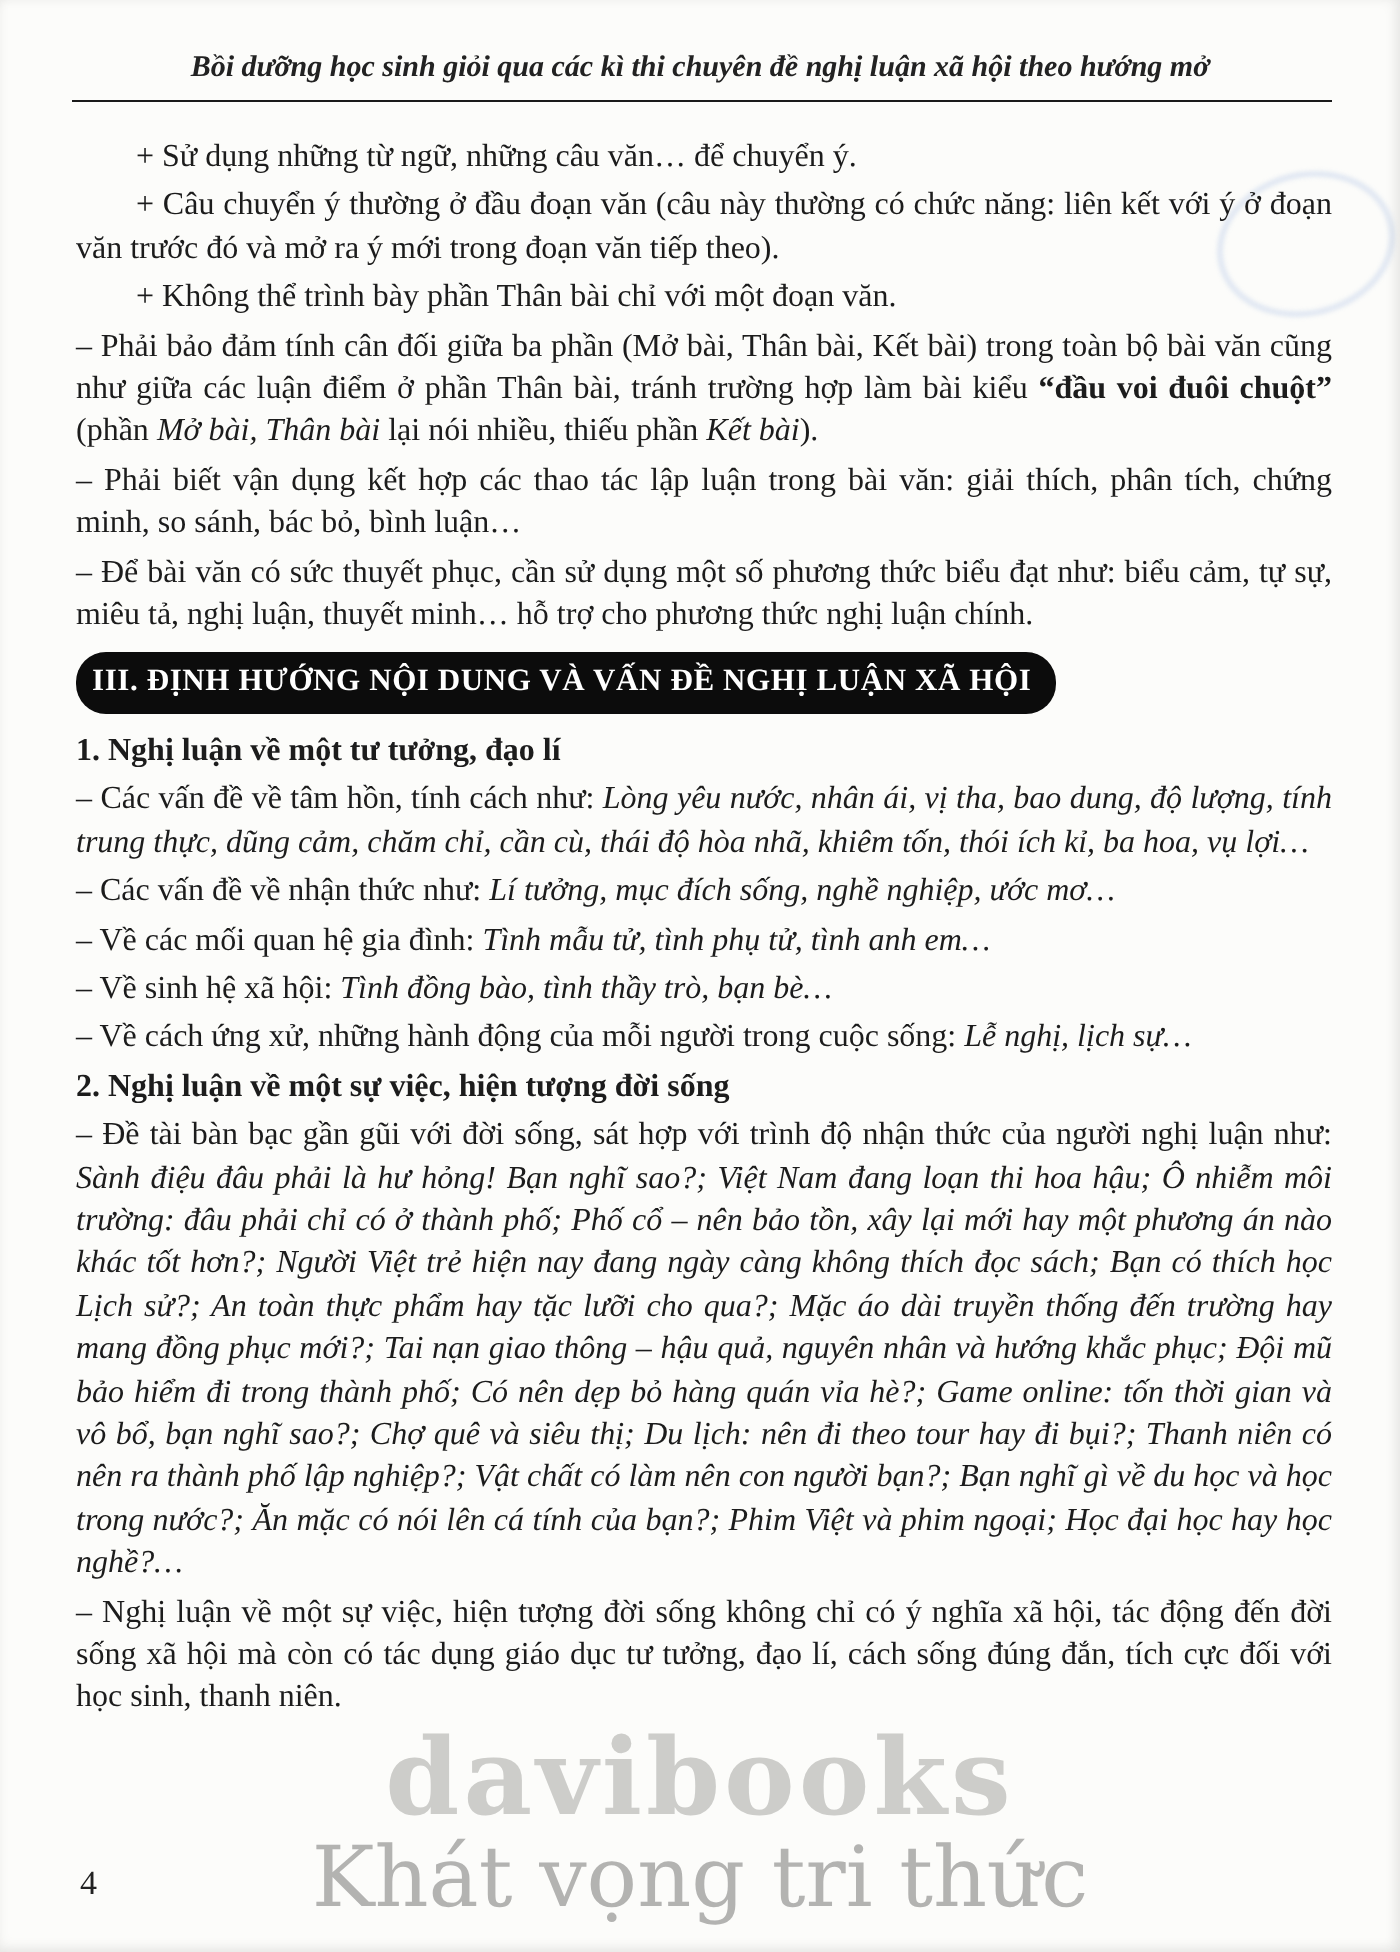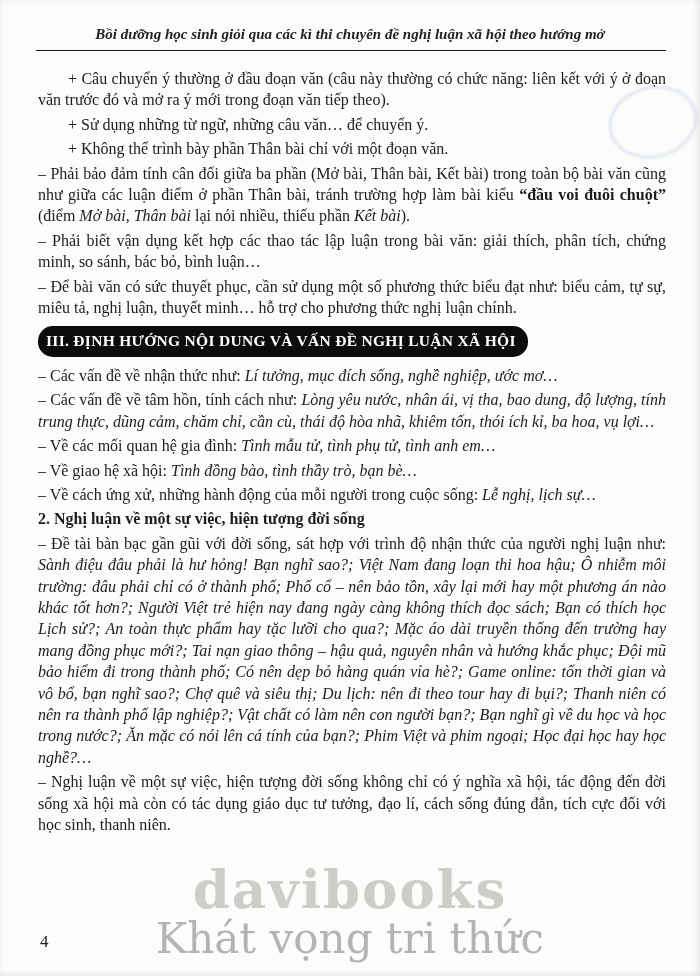--- a/index.html
+++ b/index.html
@@ -87,31 +87,32 @@
   <div class="header-rule"></div>
 
   <div class="stamp"></div>
 
   <div class="watermark">
     <div class="wm-brand">davibooks</div>
     <div class="wm-tagline">Khát vọng tri thức</div>
   </div>
 
   <div class="page-body">
+      <p class="para indent"><span>+ Sử dụng những từ ngữ, những câu văn… để chuyển ý.</span></p>
       <p class="para indent"><span>+ Câu chuyển ý thường ở đầu đoạn văn (câu này thường có chức năng: liên kết với ý ở đoạn văn trước đó và mở ra ý mới trong đoạn văn tiếp theo).</span></p>
-      <p class="para indent"><span>+ Sử dụng những từ ngữ, những câu văn… để chuyển ý.</span></p>
       <p class="para indent"><span>+ Không thể trình bày phần Thân bài chỉ với một đoạn văn.</span></p>
-      <p class="para"><span>– Phải bảo đảm tính cân đối giữa ba phần (Mở bài, Thân bài, Kết bài) trong toàn bộ bài văn cũng như giữa các luận điểm ở phần Thân bài, tránh trường hợp làm bài kiểu </span><span class="b">“đầu voi đuôi chuột”</span><span> (điểm </span><span class="it">Mở bài, Thân bài</span><span> lại nói nhiều, thiếu phần </span><span class="it">Kết bài</span><span>).</span></p>
+      <p class="para"><span>– Phải bảo đảm tính cân đối giữa ba phần (Mở bài, Thân bài, Kết bài) trong toàn bộ bài văn cũng như giữa các luận điểm ở phần Thân bài, tránh trường hợp làm bài kiểu </span><span class="b">“đầu voi đuôi chuột”</span><span> (phần </span><span class="it">Mở bài, Thân bài</span><span> lại nói nhiều, thiếu phần </span><span class="it">Kết bài</span><span>).</span></p>
       <p class="para"><span>– Phải biết vận dụng kết hợp các thao tác lập luận trong bài văn: giải thích, phân tích, chứng minh, so sánh, bác bỏ, bình luận…</span></p>
       <p class="para"><span>– Để bài văn có sức thuyết phục, cần sử dụng một số phương thức biểu đạt như: biểu cảm, tự sự, miêu tả, nghị luận, thuyết minh… hỗ trợ cho phương thức nghị luận chính.</span></p>
       <div class="banner">III. ĐỊNH HƯỚNG NỘI DUNG VÀ VẤN ĐỀ NGHỊ LUẬN XÃ HỘI</div>
+      <p class="para heading">1. Nghị luận về một tư tưởng, đạo lí</p>
+      <p class="para"><span>– Các vấn đề về tâm hồn, tính cách như: </span><span class="it">Lòng yêu nước, nhân ái, vị tha, bao dung, độ lượng, tính trung thực, dũng cảm, chăm chỉ, cần cù, thái độ hòa nhã, khiêm tốn, thói ích kỉ, ba hoa, vụ lợi…</span></p>
       <p class="para"><span>– Các vấn đề về nhận thức như: </span><span class="it">Lí tưởng, mục đích sống, nghề nghiệp, ước mơ…</span></p>
-      <p class="para"><span>– Các vấn đề về tâm hồn, tính cách như: </span><span class="it">Lòng yêu nước, nhân ái, vị tha, bao dung, độ lượng, tính trung thực, dũng cảm, chăm chỉ, cần cù, thái độ hòa nhã, khiêm tốn, thói ích kỉ, ba hoa, vụ lợi…</span></p>
       <p class="para"><span>– Về các mối quan hệ gia đình: </span><span class="it">Tình mẫu tử, tình phụ tử, tình anh em…</span></p>
-      <p class="para"><span>– Về giao hệ xã hội: </span><span class="it">Tình đồng bào, tình thầy trò, bạn bè…</span></p>
+      <p class="para"><span>– Về sinh hệ xã hội: </span><span class="it">Tình đồng bào, tình thầy trò, bạn bè…</span></p>
       <p class="para"><span>– Về cách ứng xử, những hành động của mỗi người trong cuộc sống: </span><span class="it">Lễ nghị, lịch sự…</span></p>
       <p class="para heading">2. Nghị luận về một sự việc, hiện tượng đời sống</p>
       <p class="para"><span>– Đề tài bàn bạc gần gũi với đời sống, sát hợp với trình độ nhận thức của người nghị luận như: </span><span class="it">Sành điệu đâu phải là hư hỏng! Bạn nghĩ sao?; Việt Nam đang loạn thi hoa hậu; Ô nhiễm môi trường: đâu phải chỉ có ở thành phố; Phố cổ – nên bảo tồn, xây lại mới hay một phương án nào khác tốt hơn?; Người Việt trẻ hiện nay đang ngày càng không thích đọc sách; Bạn có thích học Lịch sử?; An toàn thực phẩm hay tặc lưỡi cho qua?; Mặc áo dài truyền thống đến trường hay mang đồng phục mới?; Tai nạn giao thông – hậu quả, nguyên nhân và hướng khắc phục; Đội mũ bảo hiểm đi trong thành phố; Có nên dẹp bỏ hàng quán vỉa hè?; Game online: tốn thời gian và vô bổ, bạn nghĩ sao?; Chợ quê và siêu thị; Du lịch: nên đi theo tour hay đi bụi?; Thanh niên có nên ra thành phố lập nghiệp?; Vật chất có làm nên con người bạn?; Bạn nghĩ gì về du học và học trong nước?; Ăn mặc có nói lên cá tính của bạn?; Phim Việt và phim ngoại; Học đại học hay học nghề?…</span></p>
       <p class="para"><span>– Nghị luận về một sự việc, hiện tượng đời sống không chỉ có ý nghĩa xã hội, tác động đến đời sống xã hội mà còn có tác dụng giáo dục tư tưởng, đạo lí, cách sống đúng đắn, tích cực đối với học sinh, thanh niên.</span></p>
     </div>
 
   <div class="page-number">4</div>
 
 </div>
 

